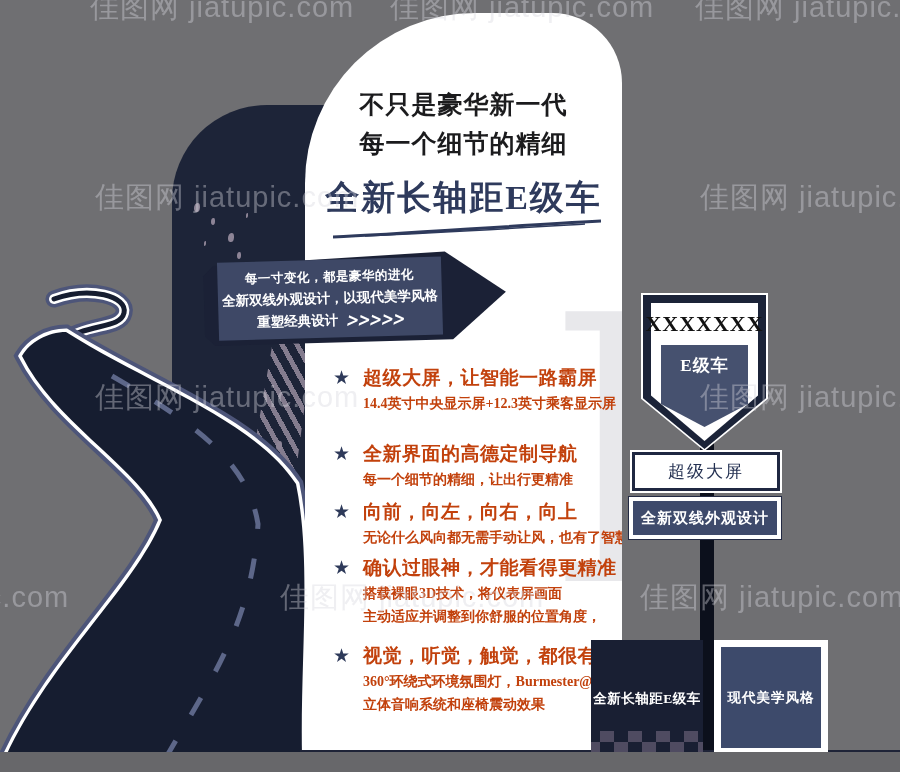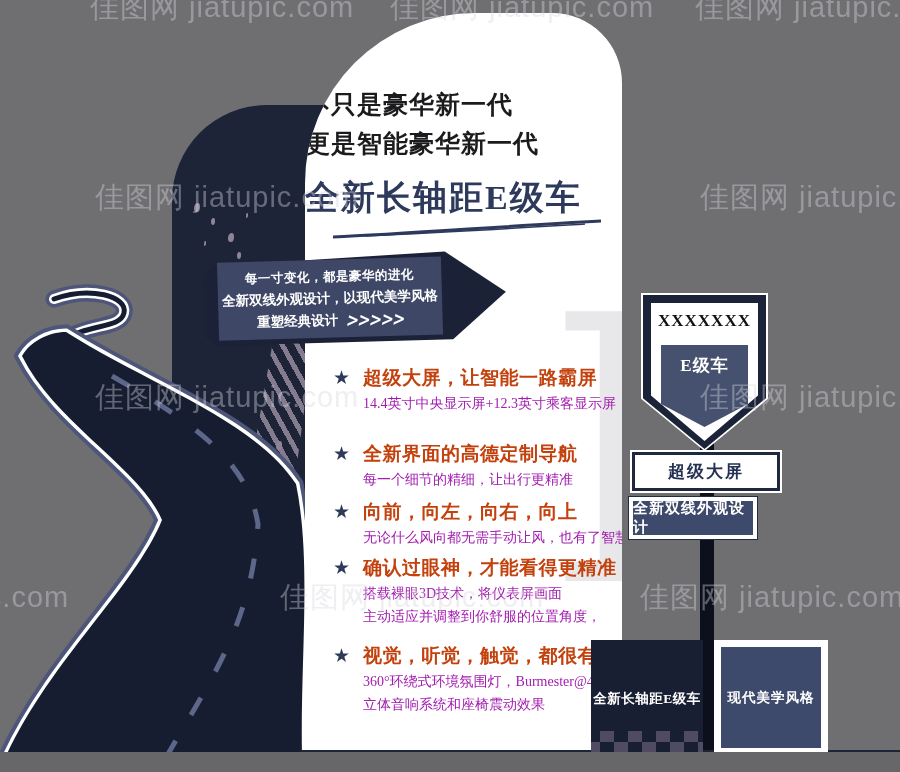--- a/index.html
+++ b/index.html
@@ -34,33 +34,33 @@
   .roadsvg{position:absolute;left:0;top:0;z-index:2;}
   
   .panel{
     position:absolute;left:305px;top:13px;width:317px;height:738px;
     background:#ffffff;border-radius:170px 70px 0 0;overflow:hidden;z-index:3;
   }
   .bigE{
     position:absolute;left:240px;top:255px;font-size:370px;line-height:1;
     color:#e8e8eb;font-family:"DejaVu Serif","Liberation Serif",serif;z-index:0;
   }
-  .headline{position:absolute;left:0;top:72px;width:100%;text-align:left;z-index:1;}
+  .headline{position:absolute;left:0;top:72px;width:100%;text-align:center;z-index:1;}
   .headline .h1,.headline .h2{
     font-size:25px;font-weight:700;color:#1b1b1d;line-height:39px;letter-spacing:1px;
   }
   .headline .title{
     margin-top:12px;font-size:34px;font-weight:700;color:#2e3a5c;letter-spacing:2px;
   }
   .scribble{position:absolute;left:0;top:0;z-index:1;}
   .features{position:absolute;left:28px;top:348px;width:272px;z-index:2;}
   .feat{position:absolute;left:0;display:flex;}
   .feat .star{width:30px;font-size:19px;color:#2e3a5a;line-height:26px;flex:0 0 30px;}
   .feat .head{font-size:19px;font-weight:700;color:#c2410c;line-height:26px;letter-spacing:.5px;white-space:nowrap;}
-  .feat .sub{font-size:14px;font-weight:400;color:#a21caf;line-height:20px;margin-top:3px;white-space:nowrap;}
+  .feat .sub{font-size:14px;font-weight:700;color:#c2410c;line-height:20px;margin-top:3px;white-space:nowrap;}
   .f1{top:4px;} .f2{top:80px;} .f3{top:138px;} .f4{top:194px;} .f5{top:282px;}
   
   .banner{position:absolute;left:200px;top:246px;width:312px;height:104px;z-index:4;transform:rotate(-1.6deg);}
   .banner svg{position:absolute;left:0;top:0;}
   .banner .inner{
     position:absolute;left:18px;top:13px;width:224px;height:78px;background:#3e4866;
     display:flex;flex-direction:column;justify-content:center;text-align:center;color:#fff;
   }
   .banner .b1{font-size:12.5px;font-weight:700;line-height:22px;letter-spacing:.5px;}
   .banner .b2{font-size:13.5px;font-weight:700;line-height:22px;}
@@ -69,37 +69,37 @@
     display:inline-block;font-family:"DejaVu Sans",sans-serif;font-weight:900;font-size:15px;
     letter-spacing:-1px;transform:skewX(-12deg) scaleY(1.25);margin-left:8px;vertical-align:-1px;
   }
   
   .shield{position:absolute;left:641px;top:293px;width:127px;height:158px;z-index:5;}
   .shield .layer{position:absolute;clip-path:polygon(0 0,100% 0,100% 67%,50% 100%,0 67%);}
   .sh-outline{inset:0;background:#ffffff;}
   .sh-border{inset:2px;background:#1b2338;}
   .sh-field{inset:10px;background:#ffffff;}
   .sh-x{position:absolute;left:0;top:18px;width:100%;text-align:center;
-        font-size:17px;font-weight:700;color:#121212;letter-spacing:1px;z-index:2;}
+        font-size:22px;font-weight:700;color:#121212;letter-spacing:1px;z-index:2;}
   .pennant{
     position:absolute;left:20px;right:20px;top:52px;height:82px;background:#46516f;z-index:2;
     clip-path:polygon(0 0,100% 0,100% 72%,50% 100%,0 72%);
     display:flex;flex-direction:column;align-items:center;padding-top:9px;box-sizing:border-box;
   }
   .pennant div{font-size:17px;font-weight:700;color:#fff;line-height:24px;letter-spacing:1px;}
   
   .post{position:absolute;left:700px;top:438px;width:14px;height:314px;background:#0c101c;z-index:4;}
   .boardA{
     position:absolute;left:632px;top:452px;width:148px;height:39px;z-index:5;box-sizing:border-box;
     background:#fff;border:3px solid #1f2741;outline:2px solid #fff;
     display:flex;align-items:center;justify-content:center;
-    font-size:17px;font-weight:700;color:#243152;letter-spacing:2px;
+    font-size:17px;font-weight:400;color:#243152;letter-spacing:2px;
   }
   .boardB{
-    position:absolute;left:629px;top:497px;width:128px;height:42px;z-index:5;box-sizing:border-box;
+    position:absolute;left:629px;top:497px;width:152px;height:42px;z-index:5;box-sizing:border-box;
     background:#3e4a6b;border:4px solid #fff;outline:1px solid #232a44;
     display:flex;align-items:center;justify-content:center;
     font-size:15px;font-weight:700;color:#fff;letter-spacing:1px;
   }
   
   .darkBoard{
     position:absolute;left:591px;top:640px;width:112px;height:113px;background:#191f33;z-index:5;
   }
   .darkBoard .lbl{
     position:absolute;left:0;top:50px;width:100%;text-align:center;
@@ -144,21 +144,21 @@
     <path d="M 66,332 C 148,384 254,420 296,484 C 312,562 300,660 302,756 L 6,756 C 52,658 134,588 162,520 C 140,468 56,424 22,356 C 30,342 48,332 66,332 Z" fill="#161d30"></path>
 
     <path d="M 112,376 C 196,424 248,462 258,524 C 252,622 212,678 168,754" fill="none" stroke="#5d6789" stroke-width="5" stroke-dasharray="20 30"></path>
   </svg>
 
   <div class="panel">
     <div class="bigE">E</div>
 
     <div class="headline">
       <div class="h1">不只是豪华新一代</div>
-      <div class="h2">更是智能豪华新一代</div>
+      <div class="h2">每一个细节的精细</div>
       <div class="title">全新长轴距E级车</div>
     </div>
 
     <svg class="scribble" width="317" height="240">
       <path d="M28,224 C100,221 200,213 296,208" fill="none" stroke="#2e3a5c" stroke-width="3"></path>
       <path d="M60,223 C150,219 230,214 280,211" fill="none" stroke="#2e3a5c" stroke-width="1.6"></path>
     </svg>
 
     <div class="features">
       <div class="feat f1">

